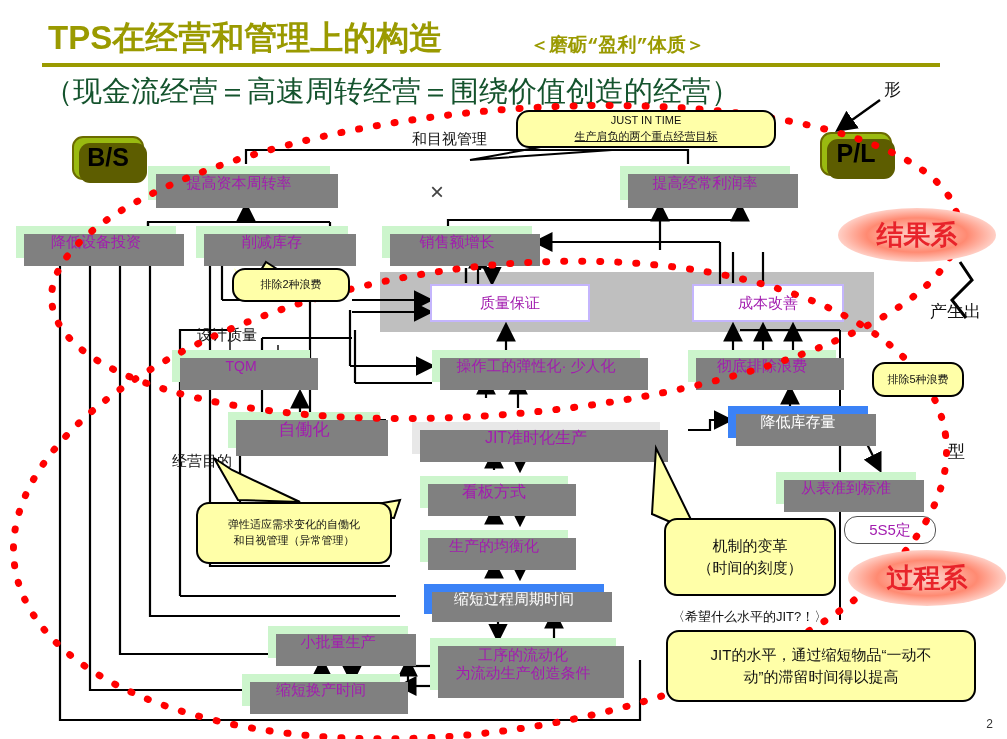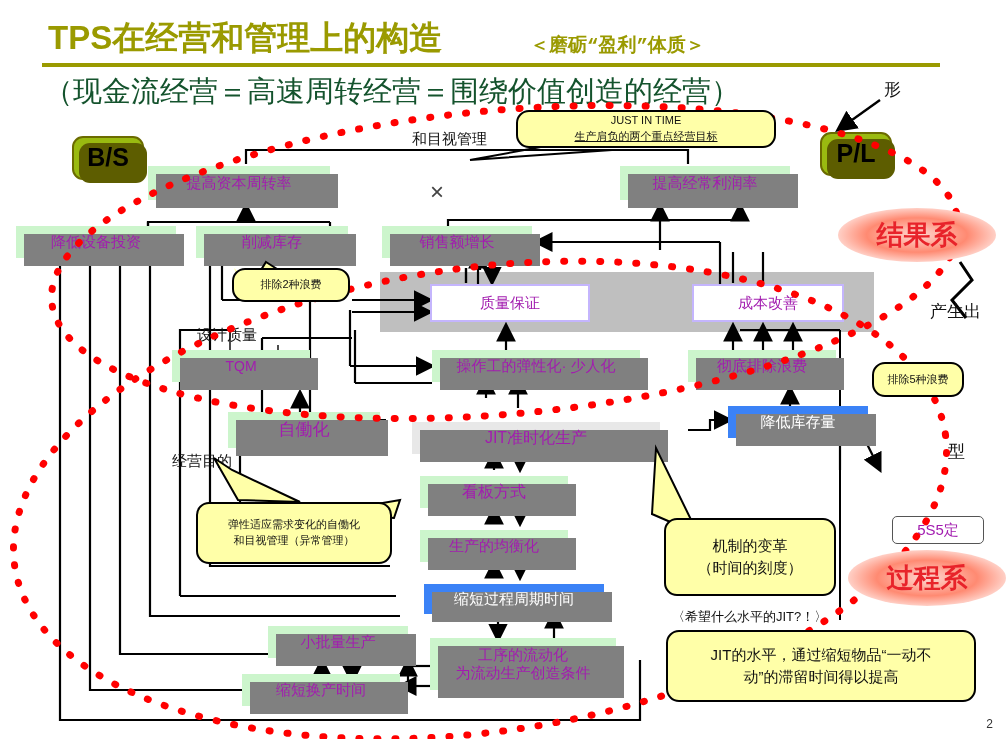--- a/index.html
+++ b/index.html
@@ -259,21 +259,25 @@
 
   <div class="node green" style="left:420px;top:476px;width:148px;height:32px;font-size:16px;">
     <span class="sh"></span>
       <span>看板方式</span>
   </div>
   <div class="node green" style="left:420px;top:530px;width:148px;height:32px;font-size:15px;">
     <span class="sh"></span>
       <span>生产的均衡化</span>
   </div>
 
-  <div class="node" style="left:844px;top:516px;width:92px;height:28px;background:#fff;border:1.5px solid #555;border-radius:5px;font-size:15px;margin-left:48px;">
+  <div class="node green" style="left:776px;top:472px;width:140px;height:32px;">
+    <span class="sh"></span>
+      <span>从表准到标准</span>
+  </div>
+  <div class="node" style="left:844px;top:516px;width:92px;height:28px;background:#fff;border:1.5px solid #555;border-radius:13px;font-size:15px;">
     <span>5S5定</span>
   </div>
 
   <div class="node blue" style="left:424px;top:584px;width:180px;height:30px;">
     <span class="sh"></span>
       <span>缩短过程周期时间</span>
   </div>
 
   <div class="node green" style="left:268px;top:626px;width:140px;height:32px;">
     <span class="sh"></span>

